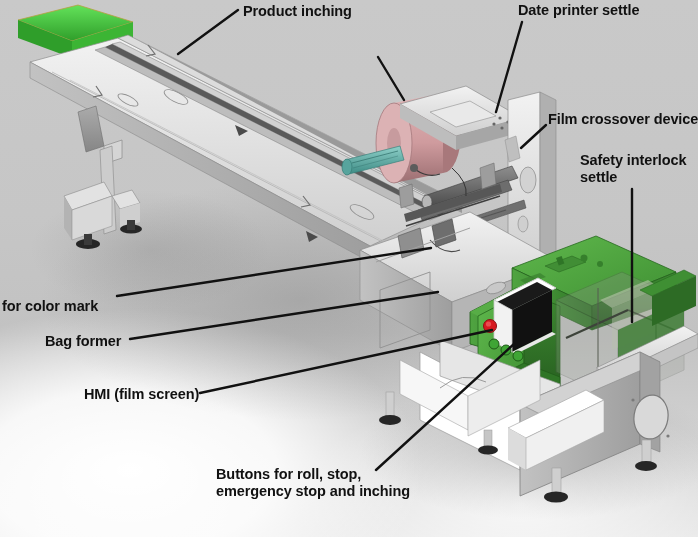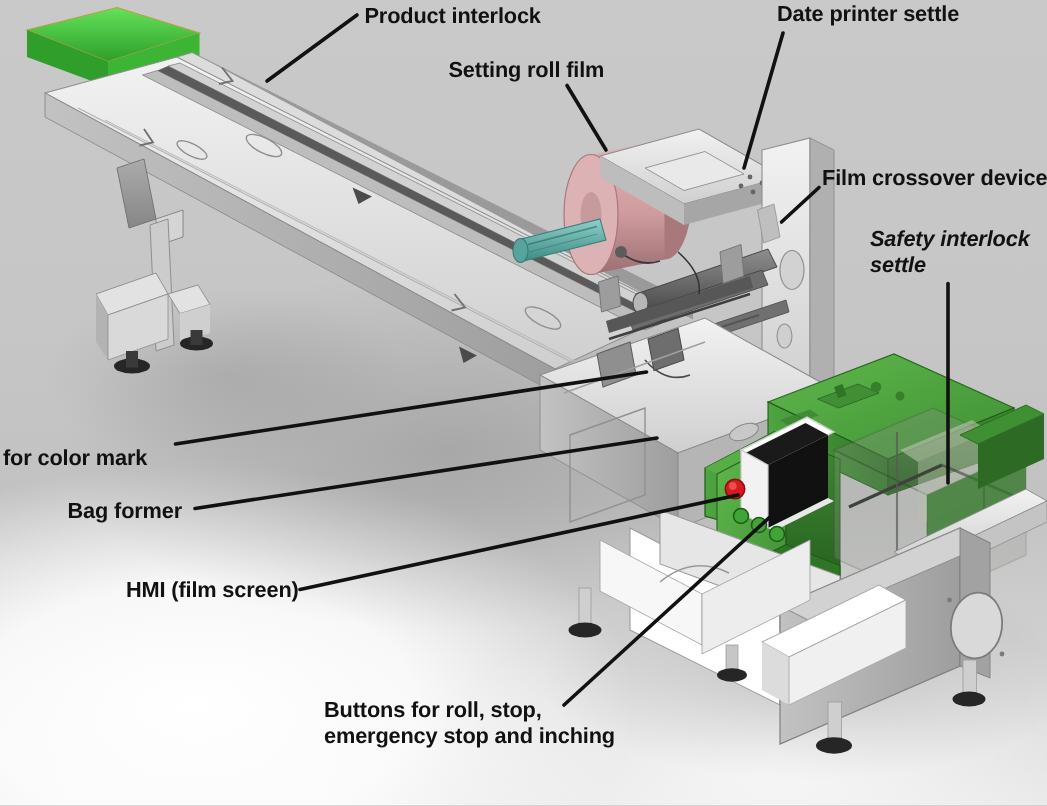--- a/index.html
+++ b/index.html
@@ -285,26 +285,25 @@
       <line x1="522" y1="22" x2="496" y2="112"></line>
       <line x1="546" y1="125" x2="521" y2="148"></line>
       <line x1="632" y1="189" x2="632" y2="322"></line>
       <line x1="117" y1="296" x2="431" y2="248"></line>
       <line x1="130" y1="339" x2="438" y2="292"></line>
       <line x1="200" y1="393" x2="492" y2="330"></line>
       <line x1="376" y1="470" x2="514" y2="344"></line>
     </g>
   </svg>
 
-  <div class="lbl" style="left:243px;top:3px;">Product interlock</div>
-  <div class="lbl" style="left:299px;top:39px;">Setting roll film</div>
+  <div class="lbl" style="left:243px;top:3px;">Product inching</div>
   <div class="lbl" style="left:548px;top:111px;">Film crossover device</div>
   <div class="lbl" style="left:518px;top:2px;">Date printer settle</div>
 
-  <div class="lbl" style="left:580px;top:152px;font-style:italic;"><span>Safety interlock</span><br><span>settle</span></div>
+  <div class="lbl" style="left:580px;top:152px;"><span>Safety interlock</span><br><span>settle</span></div>
 
   <div class="lbl" style="left:2px;top:281px;"><br><span>for color mark</span></div>
 
   <div class="lbl" style="left:45px;top:333px;">Bag former</div>
   <div class="lbl" style="left:84px;top:386px;">HMI (film screen)</div>
 
   <div class="lbl" style="left:216px;top:466px;"><span>Buttons for roll, stop,</span><br><span>emergency stop and inching</span></div>
 
 </div>
 

